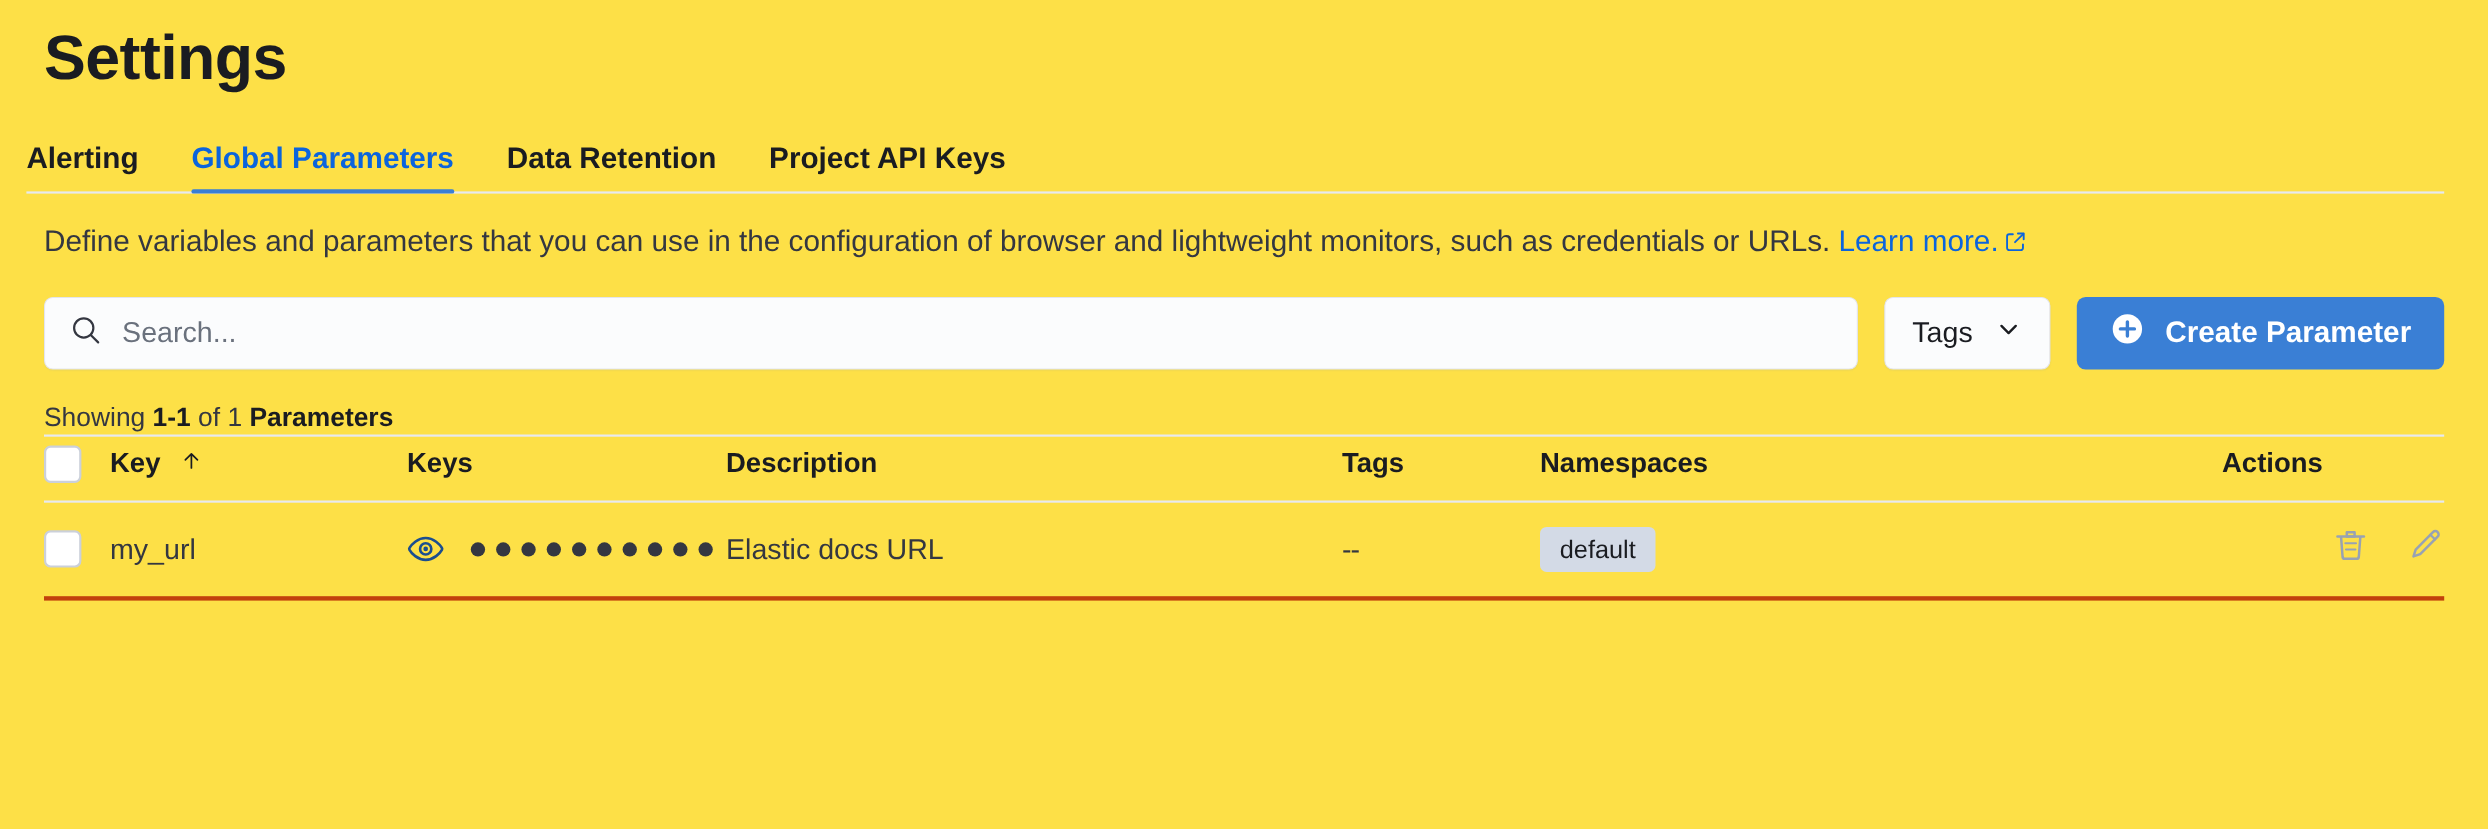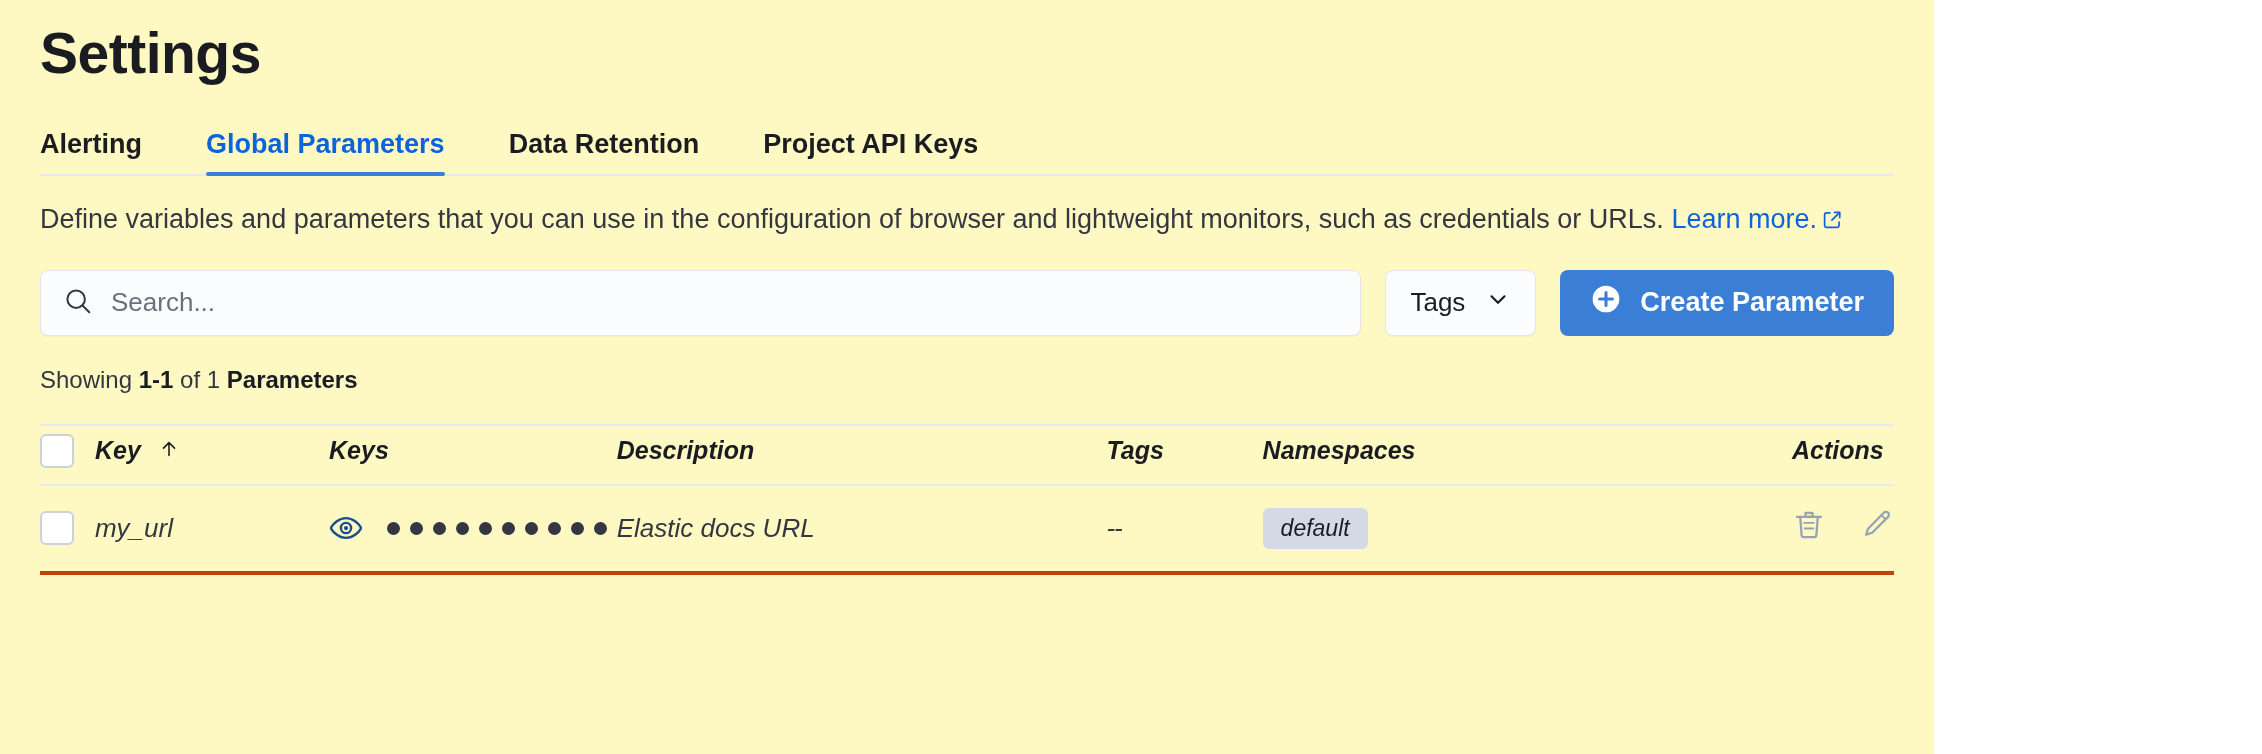--- a/index.html
+++ b/index.html
@@ -8,44 +8,43 @@
     width: 2262px;
     height: 754px;
     background: #ffffff;
     font-family: "Liberation Sans", sans-serif;
     color: #343741;
     overflow: hidden;
   }
 
   #root {
     position: relative;
-    width: 1934px;
+    width: 2262px;
     height: 754px;
-    background: #fef9c3;
+    background: #fde047;
     padding: 0 24px;
   }
 
   
   .page-title {
     font-size: 57px;
     line-height: 1.12;
     font-weight: 700;
     color: #1a1c21;
     letter-spacing: -0.5px;
     padding-top: 22px;
     padding-left: 16px;
   }
 
   
   .tabs {
     display: flex;
     align-items: flex-end;
-    gap: 16px;
+    gap: 0;
     margin-top: 30px;
-    margin-left: 16px;
     margin-right: 16px;
     border-bottom: 2px solid #e7e9f0;
     height: 60px;
   }
   .tab {
     position: relative;
     font-size: 27px;
     font-weight: 700;
     color: #1a1c21;
     padding: 0 24px 16px 24px;
@@ -161,26 +160,25 @@
     margin-top: 30px;
     margin-left: 16px;
     font-size: 24px;
     color: #343741;
     font-weight: 400;
   }
   .showing b { font-weight: 700; color: #1a1c21; }
 
   
   .table {
-    margin-top: 30px;
+    margin-top: 1px;
     margin-left: 16px;
     margin-right: 16px;
     width: calc(100% - 32px);
     border-collapse: collapse;
-    font-style: italic;
   }
   .table thead th {
     text-align: left;
     font-size: 25px;
     font-weight: 700;
     color: #1a1c21;
     padding: 8px 0 16px 0;
     border-top: 2px solid #e7e9f0;
     border-bottom: 2px solid #e7e9f0;
     white-space: nowrap;

